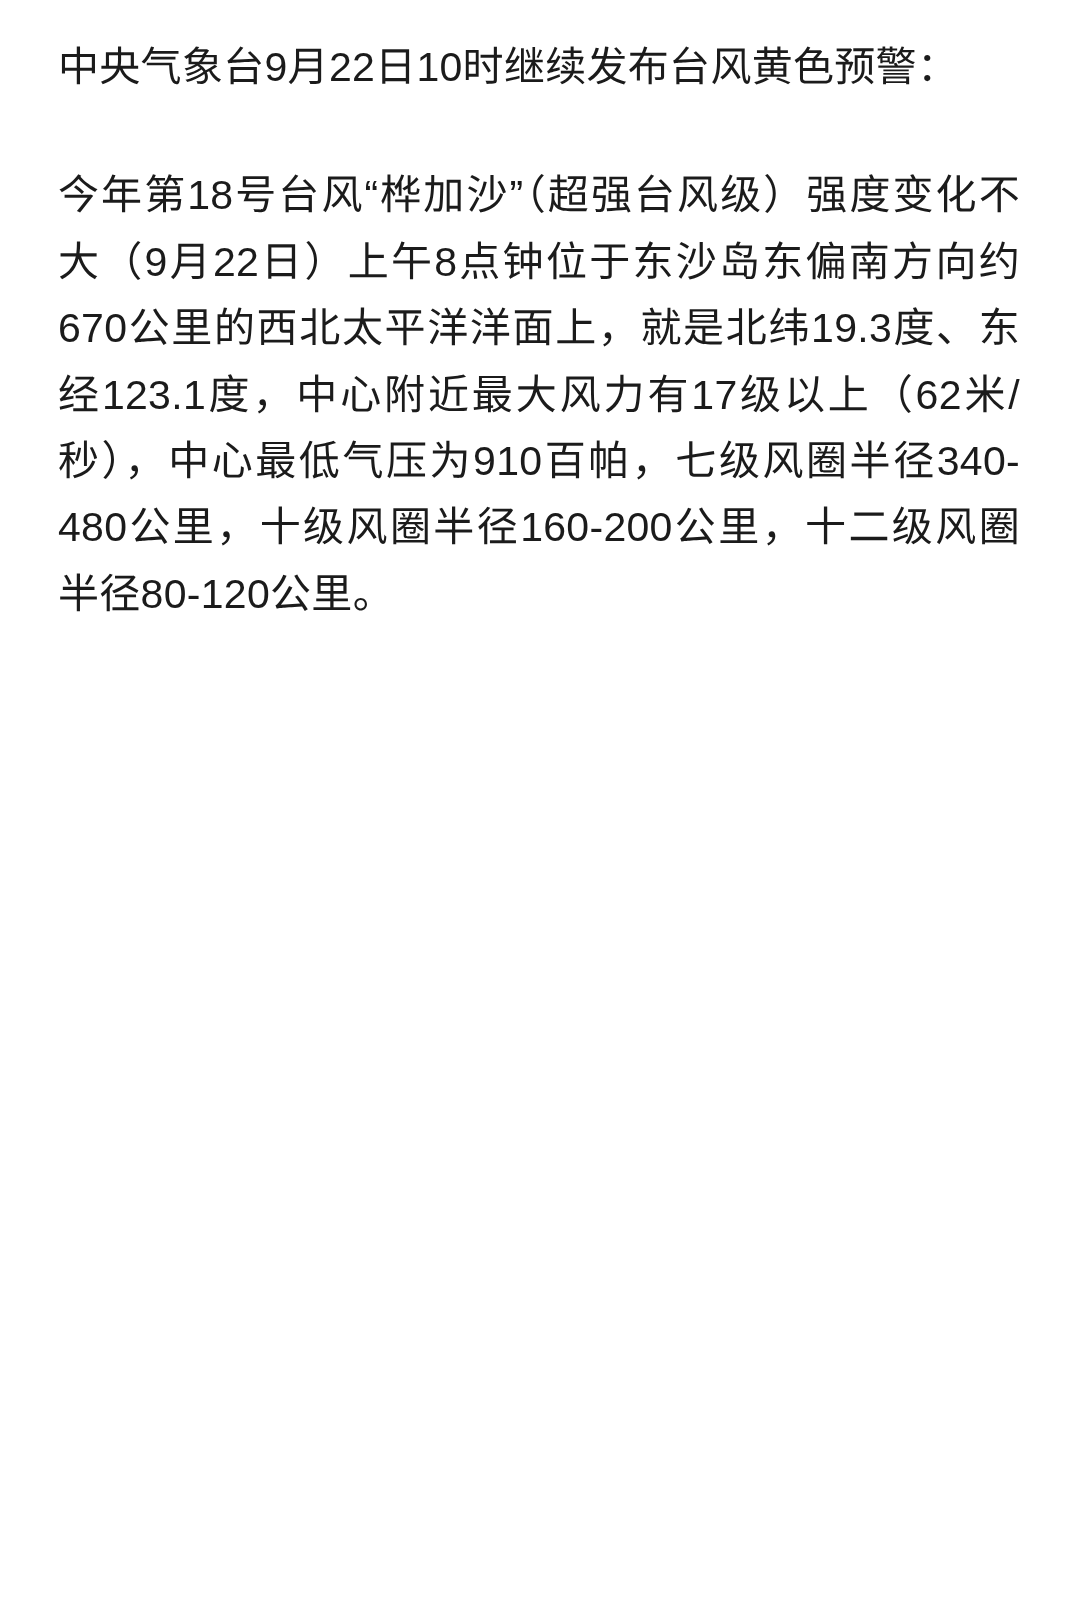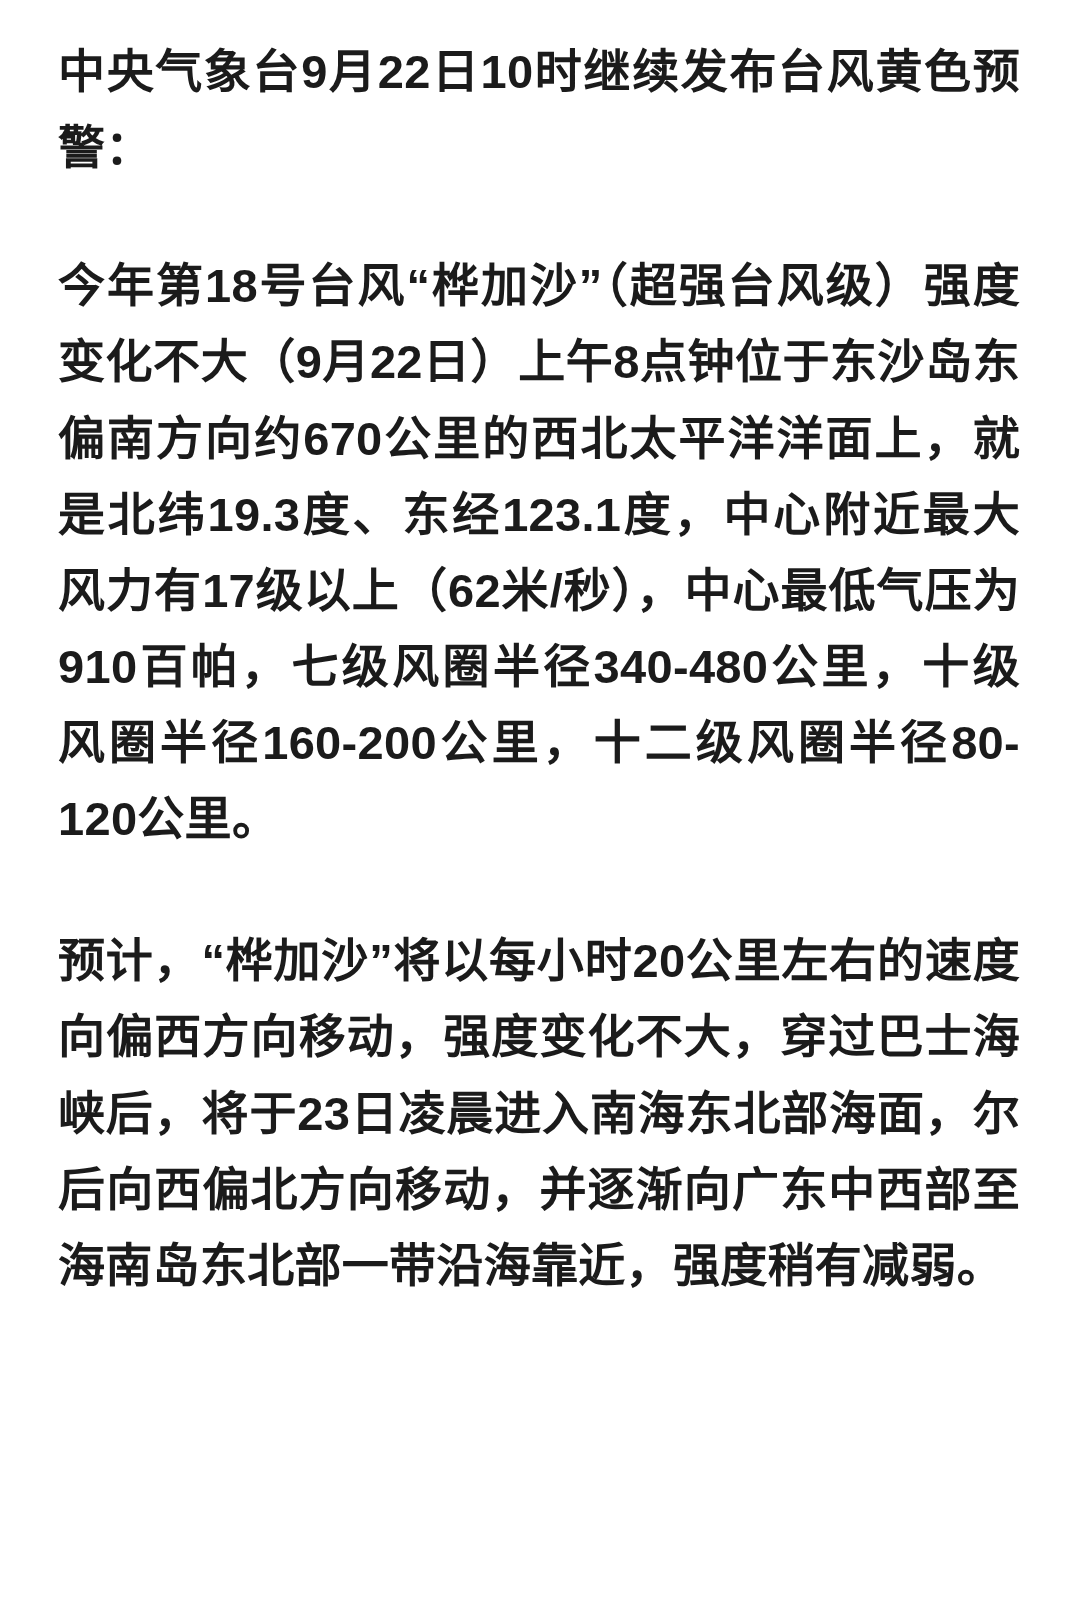--- a/index.html
+++ b/index.html
@@ -16,36 +16,35 @@
     overflow: hidden;
   }
   .page {
     box-sizing: border-box;
     width: 1080px;
     min-height: 1605px;
     padding: 34px 60px 0 58px;
     background: #ffffff;
   }
   .para {
-    font-size: 47px;
+    font-size: 41px;
     line-height: 1.62;
     letter-spacing: 0.3px;
     color: #1b1b1b;
     text-align: justify;
     text-justify: inter-ideograph;
     margin: 0;
-    font-weight: 700;
+    font-weight: 400;
   }
   .para + .para {
     margin-top: 62px;
   }
   .para.p3 {
     margin-top: 66px;
   }
 </style>
 </head>
 <body>
 
 <div class="page">
   <p class="para p1">中央气象台9月22日10时继续发布台风黄色预警：</p>
   <p class="para p2">今年第18号台风“桦加沙”（超强台风级）强度变化不大（9月22日）上午8点钟位于东沙岛东偏南方向约670公里的西北太平洋洋面上，就是北纬19.3度、东经123.1度，中心附近最大风力有17级以上（62米/秒），中心最低气压为910百帕，七级风圈半径340-480公里，十级风圈半径160-200公里，十二级风圈半径80-120公里。</p>
-  <p class="para p3">预计，“桦加沙”将以每小时20公里左右的速度向偏西方向移动，强度变化不大，穿过巴士海峡后，将于23日凌晨进入南海东北部海面，尔后向西偏北方向移动，并逐渐向广东中西部至海南岛东北部一带沿海靠近，强度稍有减弱。</p>
 </div>
 
 </body></html>

